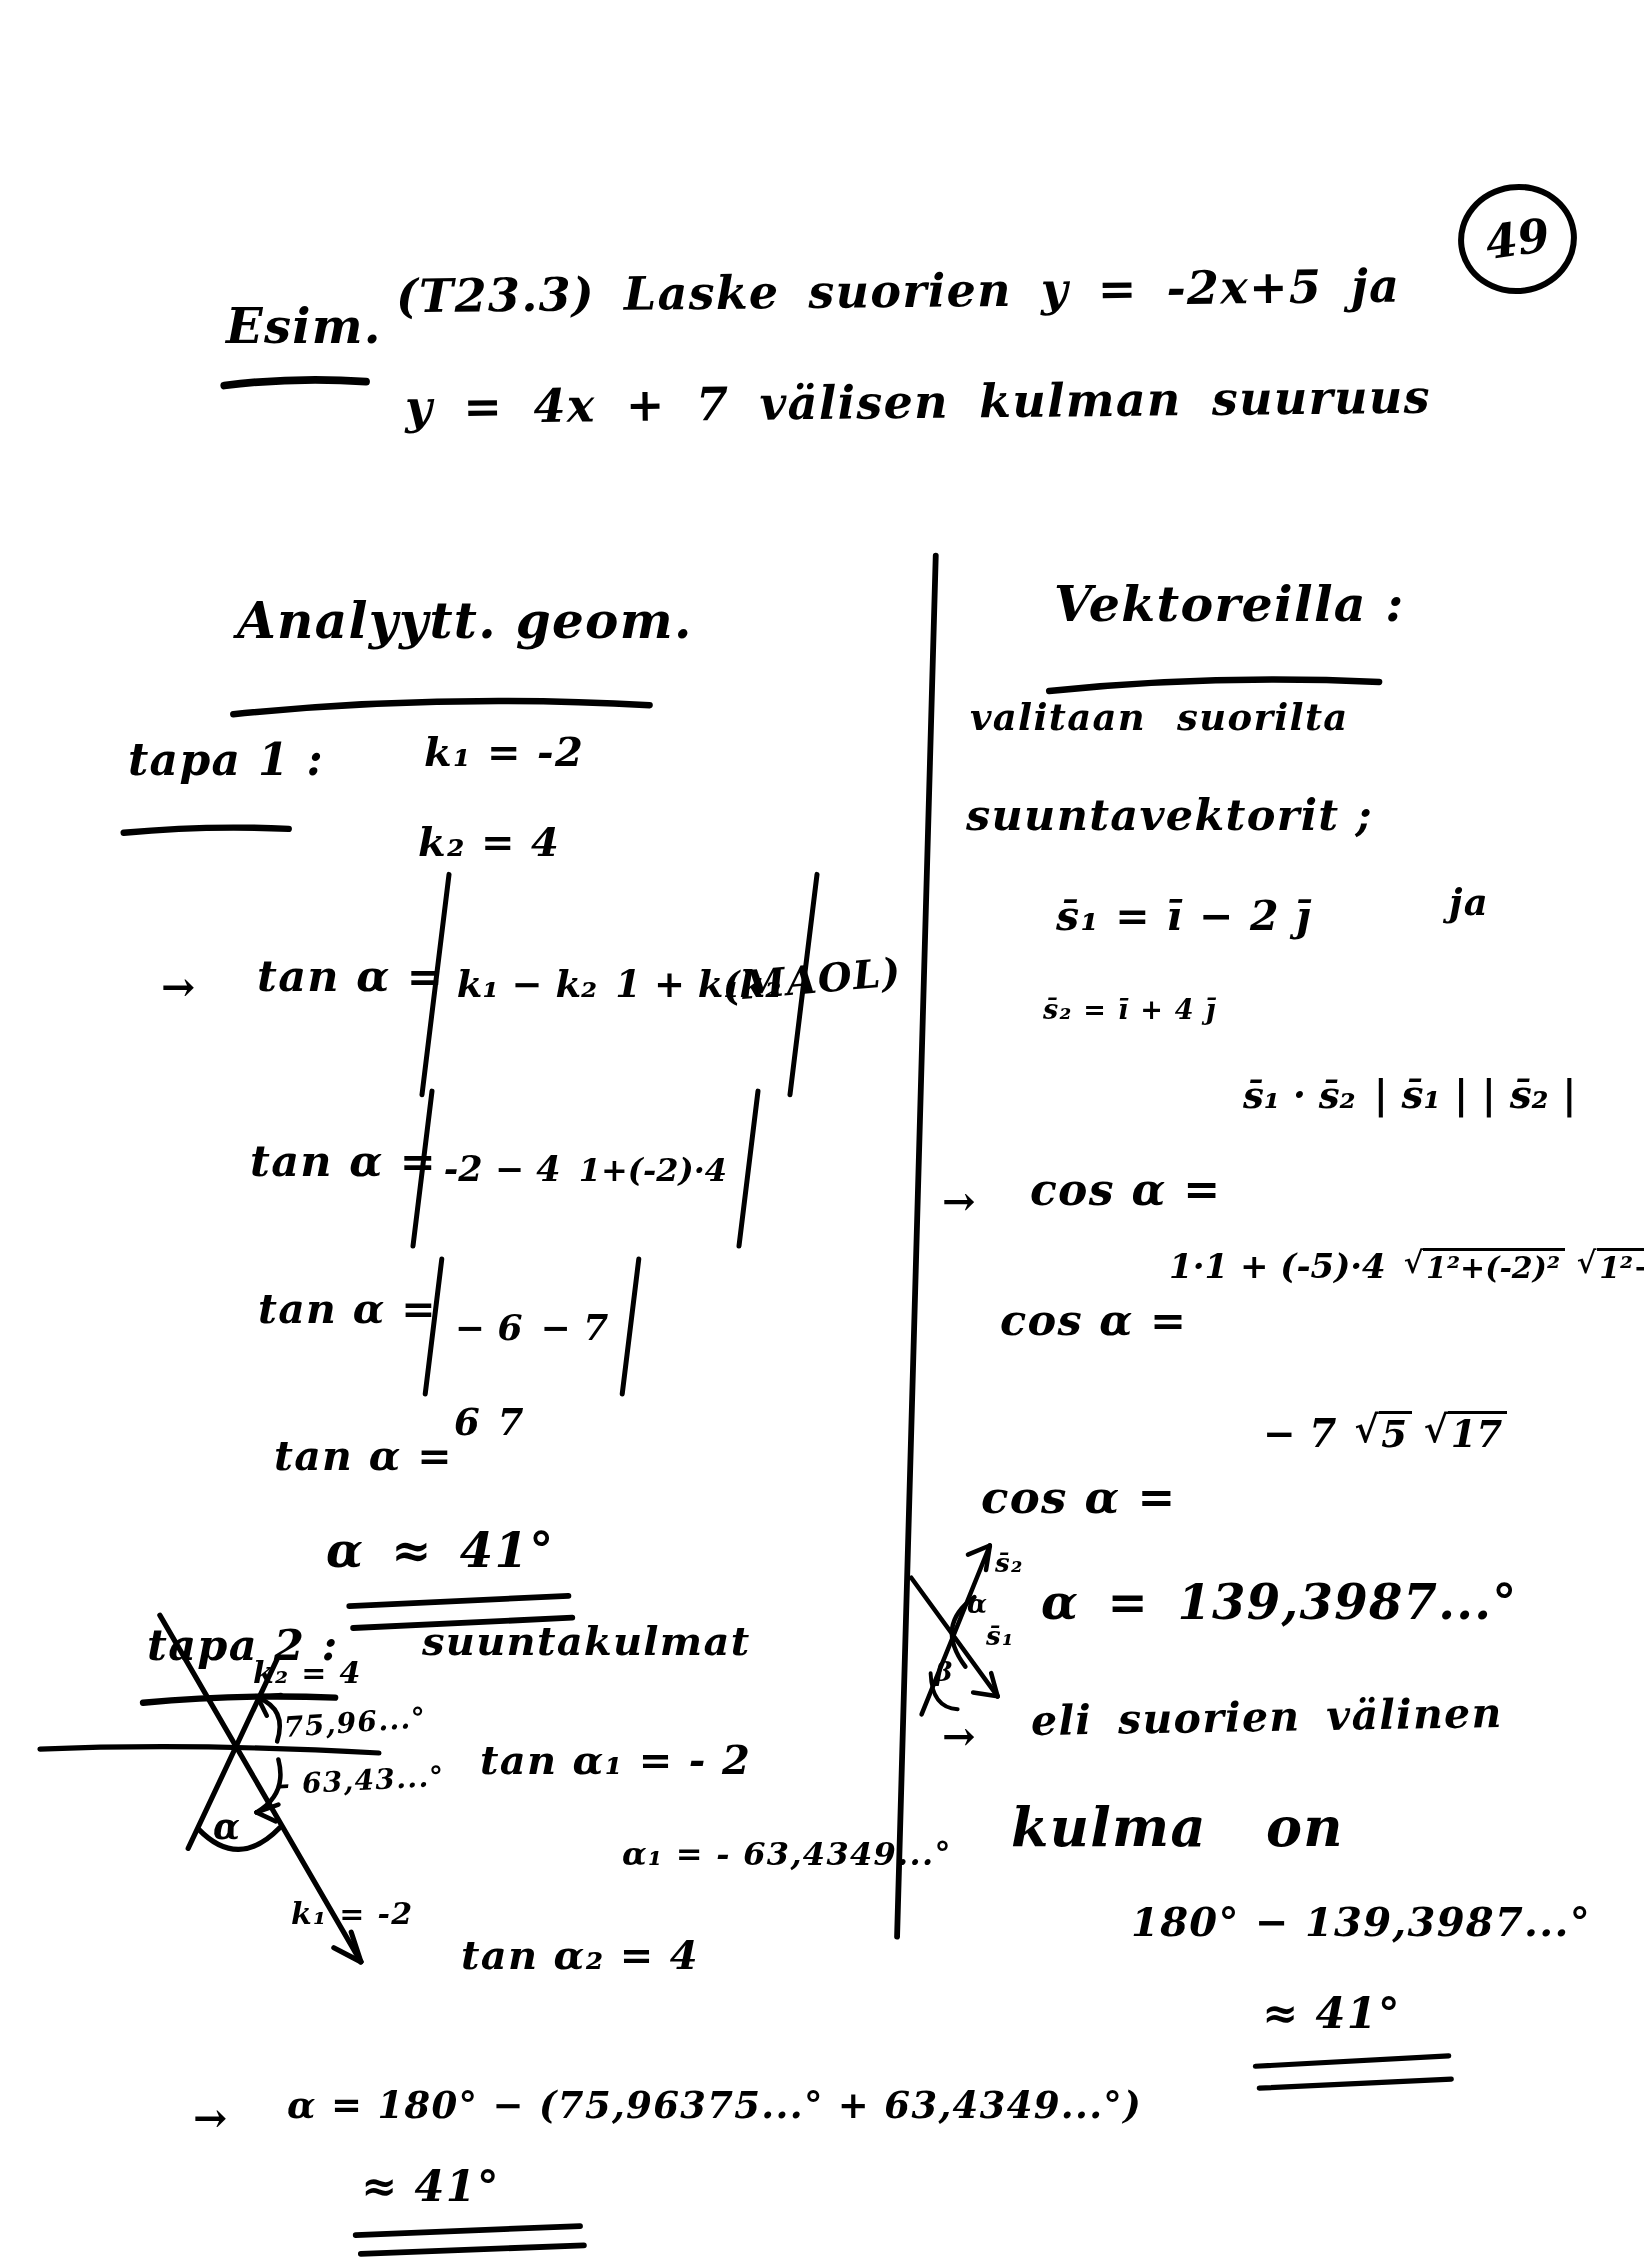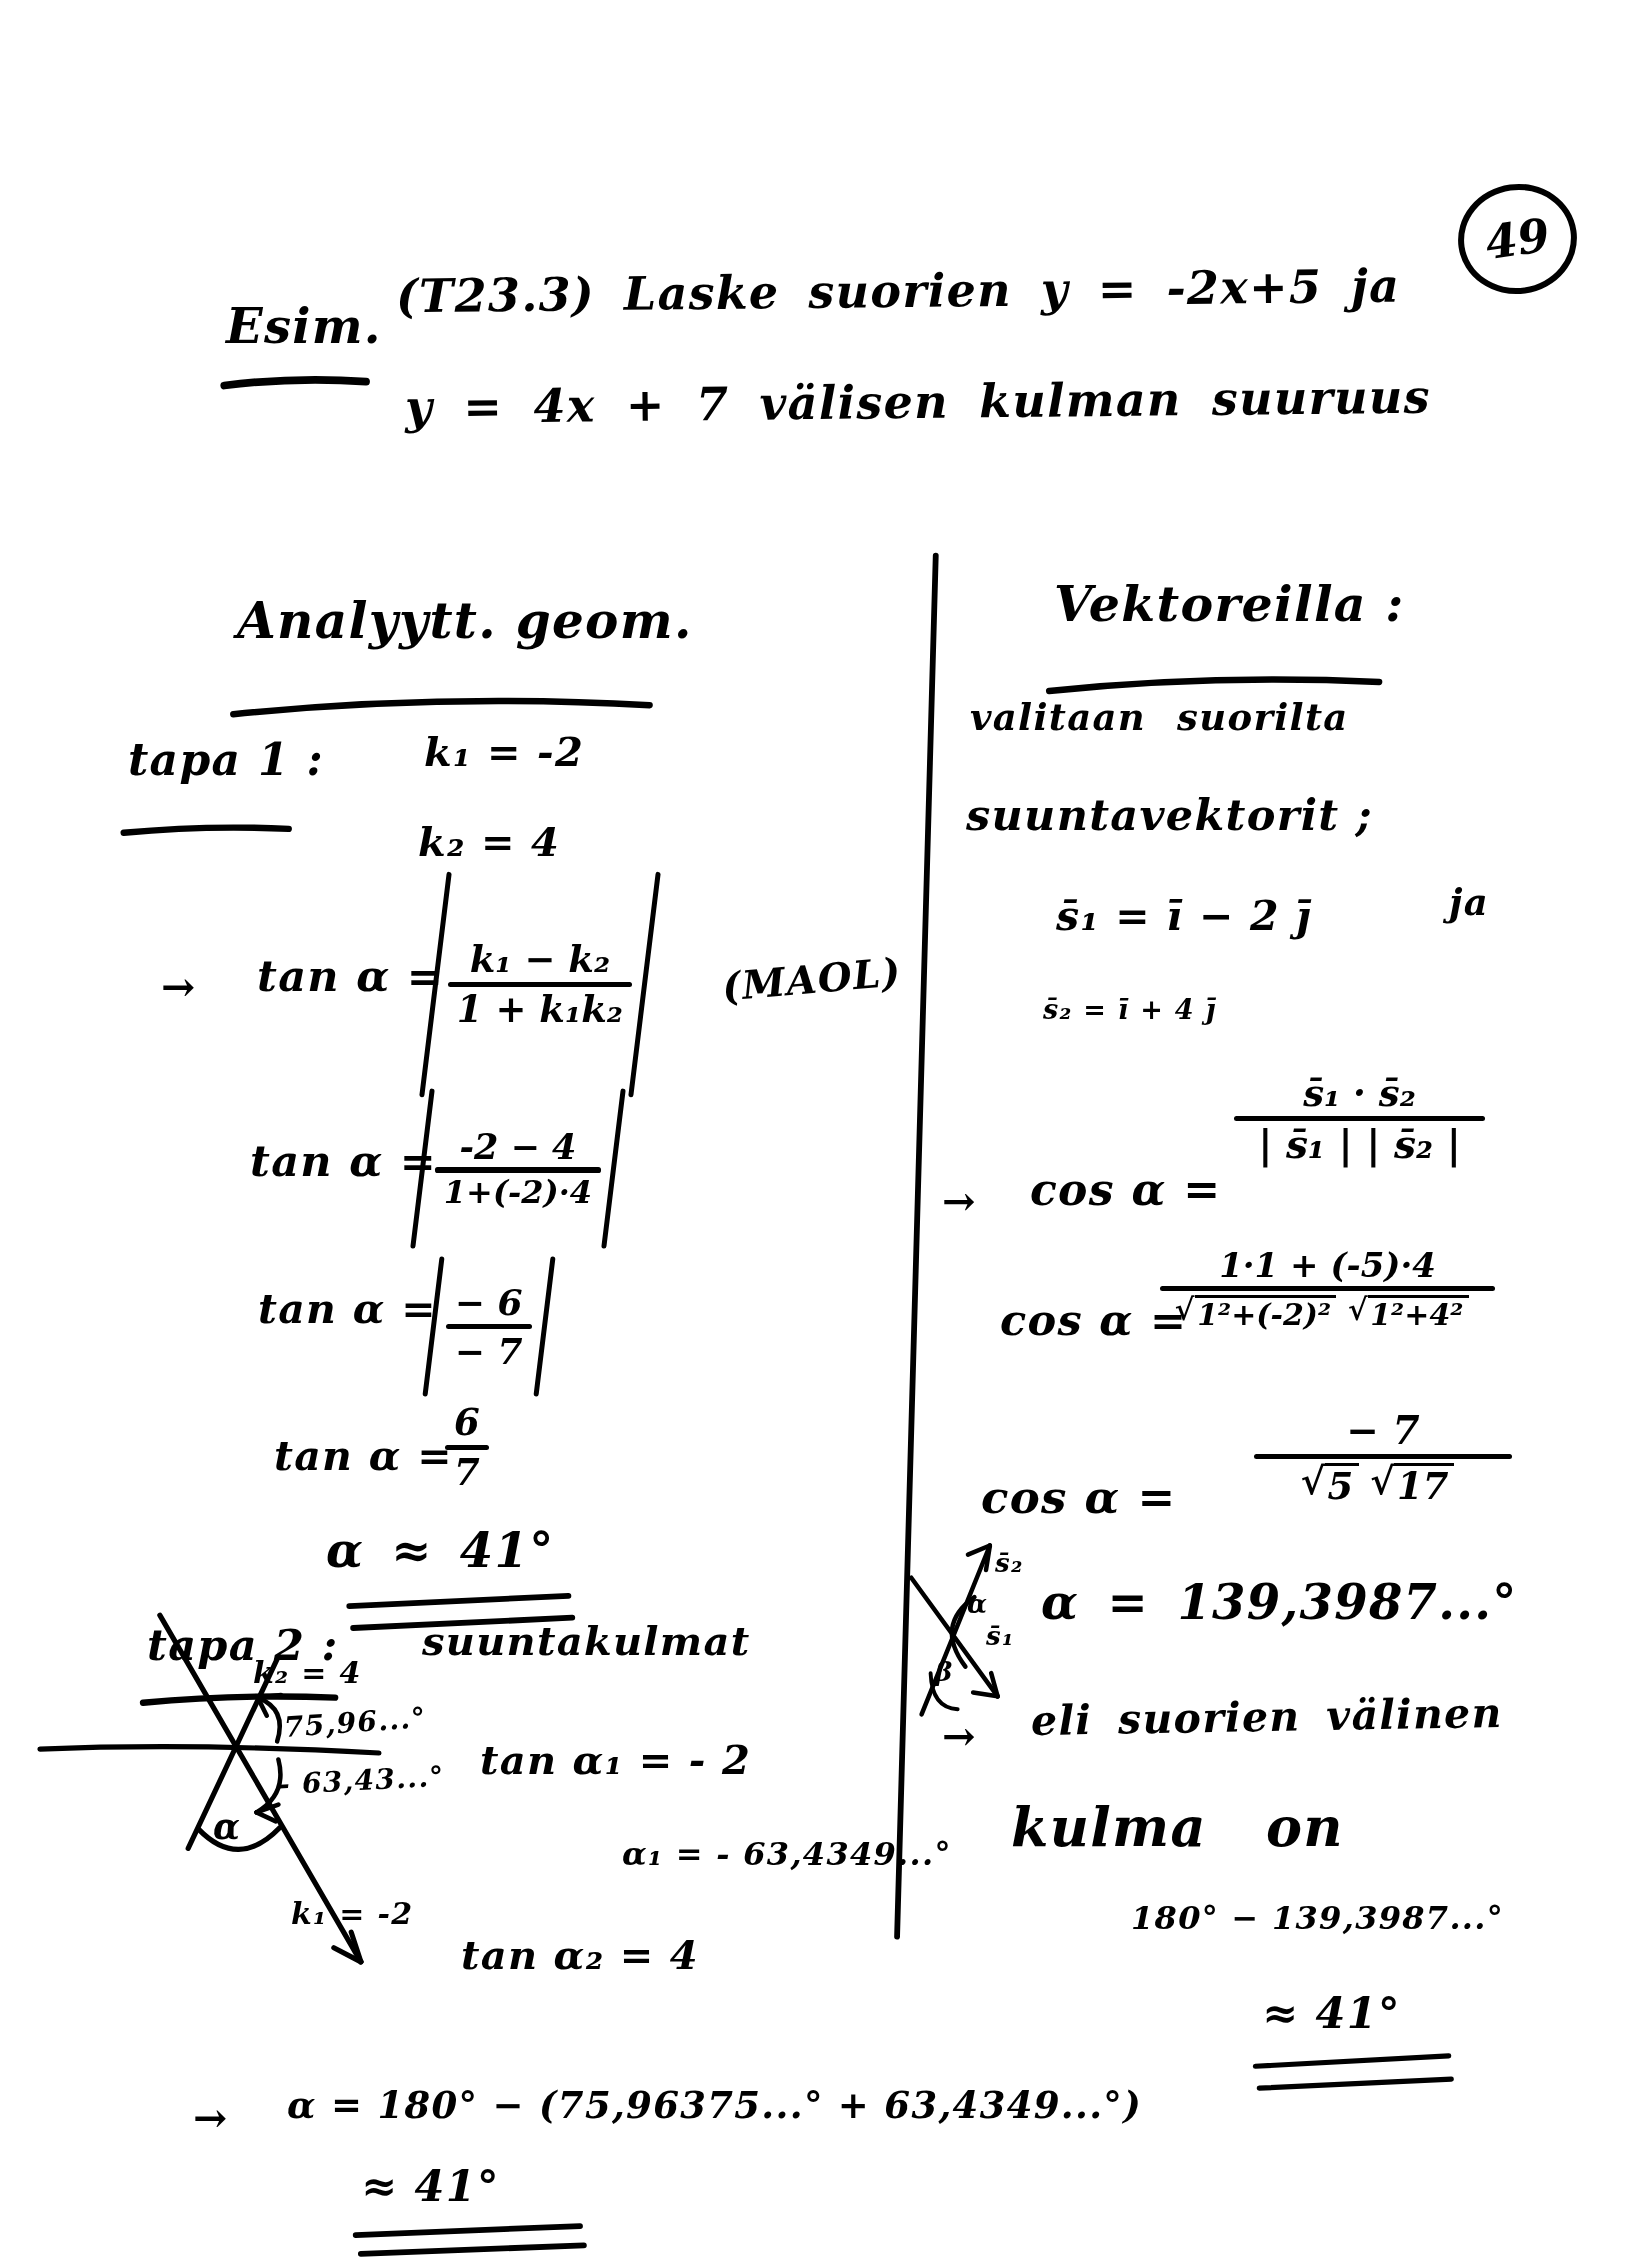--- a/index.html
+++ b/index.html
@@ -15,22 +15,22 @@
   .hw{
     position:absolute;
     font-style:italic;
     font-weight:700;
     line-height:1;
     white-space:nowrap;
     letter-spacing:1.3px;
   }
   .frac{
     display:inline-flex;
-    flex-direction:column;
-    align-items:center;
+    flex-direction:row;
+    align-items:flex-end;
     text-align:center;
   }
   .frac .num,.frac .den{
     font-style:italic;font-weight:700;line-height:1;padding:3.9px 9px;white-space:nowrap;
   }
   .frac .bar{
     height:5.2px;background:#000;border-radius:2.6px;width:100%;
   }
   .abswrap{
     position:absolute;
@@ -236,17 +236,17 @@
   <div class="hw" style="left:995px;top:1550px;font-size:26px">s̄₂</div>
   <div class="hw" style="left:967px;top:1591px;font-size:26px">α</div>
   <div class="hw" style="left:986px;top:1623px;font-size:26px">s̄₁</div>
   <div class="hw" style="left:935px;top:1659px;font-size:26px">β</div>
 
   <div class="hw" style="left:1041px;top:1578px;font-size:48px;word-spacing:10.3px">α = 139,3987...°</div>
 
   <div class="hw" style="left:942px;top:1716px;font-size:40px">→</div>
   <div class="hw" style="left:1031px;top:1697px;font-size:41px;word-spacing:10.3px;transform:rotate(-1deg)">eli suorien välinen</div>
   <div class="hw" style="left:1011px;top:1800px;font-size:54px;word-spacing:39px">kulma on</div>
-  <div class="hw" style="left:1131px;top:1902px;font-size:32px">180° − 139,3987...°</div>
+  <div class="hw" style="left:1131px;top:1902px;font-size:40px">180° − 139,3987...°</div>
   <div class="hw" style="left:1262px;top:1992px;font-size:43px">≈ 41°</div>
 
 </div>
 
 
 </body></html>

